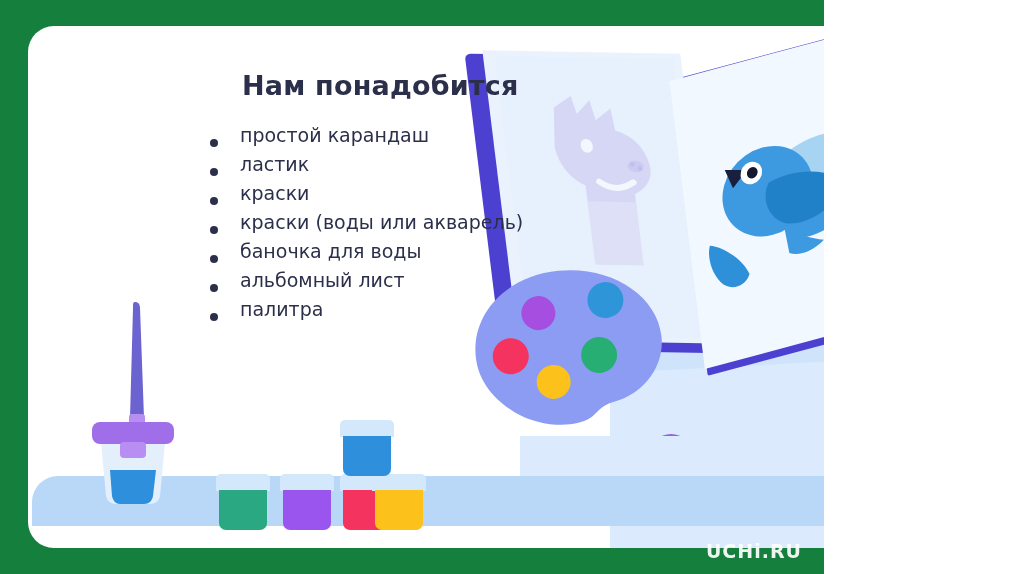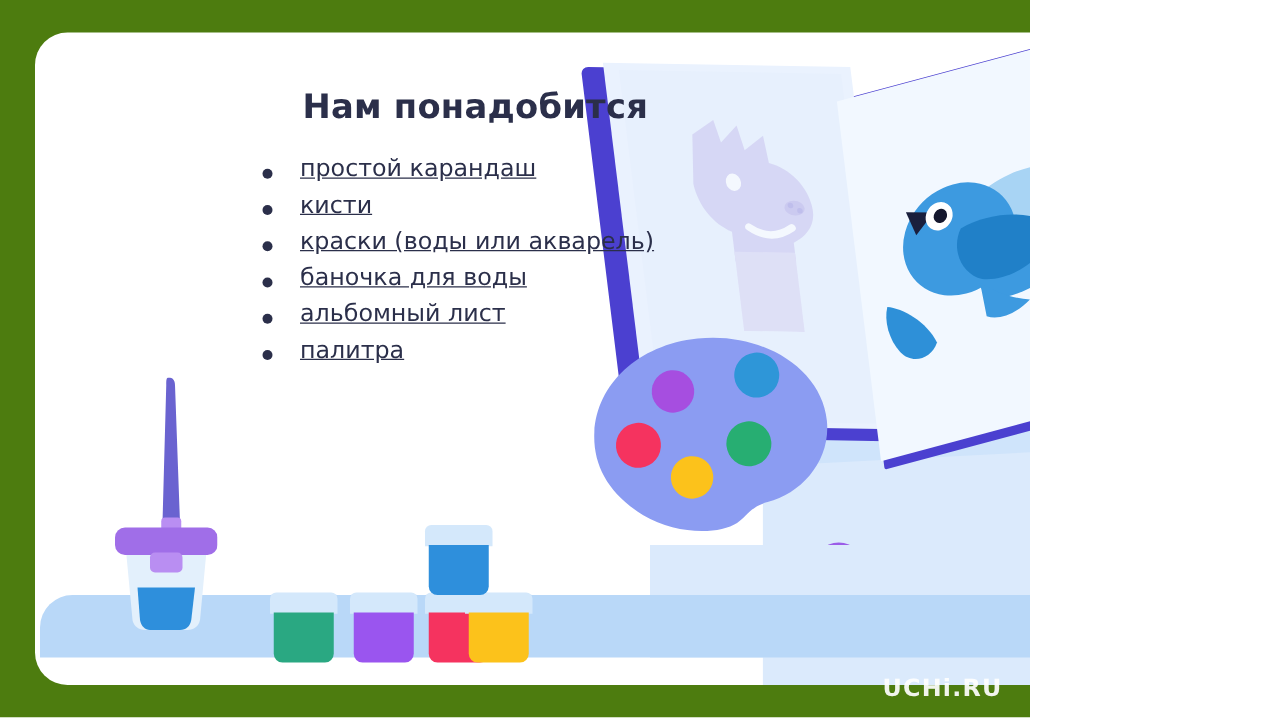--- a/index.html
+++ b/index.html
@@ -7,21 +7,21 @@
     padding: 0;
     background: #ffffff;
   }
   body {
     font-family: "DejaVu Sans", sans-serif;
   }
   .slide {
     position: relative;
     width: 824px;
     height: 574px;
-    background: #4d7c0f;
+    background: #15803d;
     overflow: hidden;
   }
   .card {
     position: absolute;
     left: 28px;
     top: 26px;
     width: 962px;
     height: 522px;
     background: #ffffff;
     border-radius: 26px;
@@ -242,26 +242,25 @@
     color: #2b2f4a;
     letter-spacing: .2px;
   }
   .req-list {
     list-style: none;
     margin: 0;
     padding: 0;
   }
   .req-item {
     display: flex;
-    align-items: center;
+    align-items: flex-end;
     margin-bottom: 5px;
     color: #2b2f4a;
     font-size: 19px;
     line-height: 24px;
-    text-decoration: underline;
   }
   .req-bullet {
     flex: 0 0 auto;
     width: 8px;
     height: 8px;
     border-radius: 50%;
     background: #2b2f4a;
     margin: 8px 22px 0 0;
   }
   .req-label { white-space: nowrap; }
@@ -405,21 +404,25 @@
 
     <div class="text-block">
       <h1 class="title">Нам понадобится</h1>
       <ul class="req-list">
         <li class="req-item">
           <span class="req-bullet"></span>
           <span class="req-label">простой карандаш</span>
         </li>
         <li class="req-item">
           <span class="req-bullet"></span>
-          <span class="req-label">кисти</span>
+          <span class="req-label">ластик</span>
+        </li>
+        <li class="req-item">
+          <span class="req-bullet"></span>
+          <span class="req-label">краски</span>
         </li>
         <li class="req-item">
           <span class="req-bullet"></span>
           <span class="req-label">краски (воды или акварель)</span>
         </li>
         <li class="req-item">
           <span class="req-bullet"></span>
           <span class="req-label">баночка для воды</span>
         </li>
         <li class="req-item">

